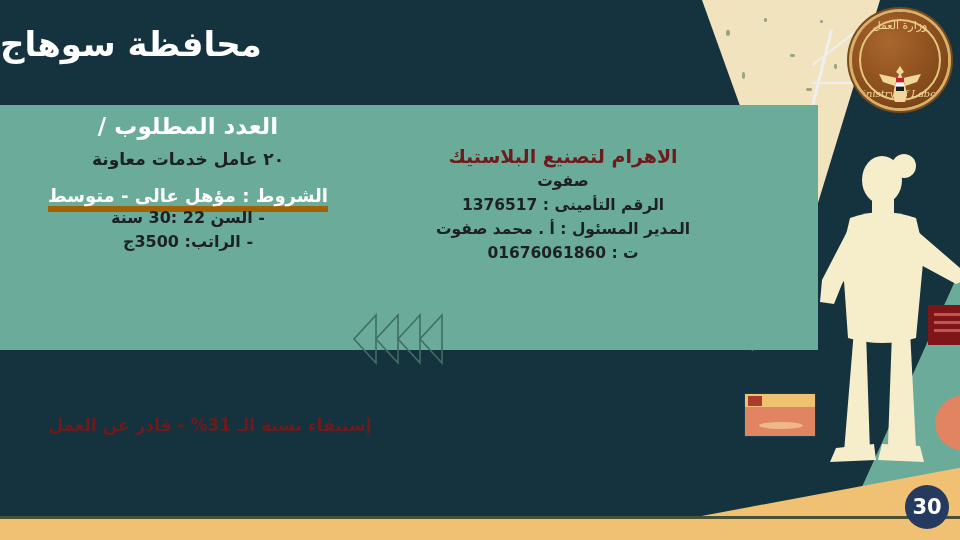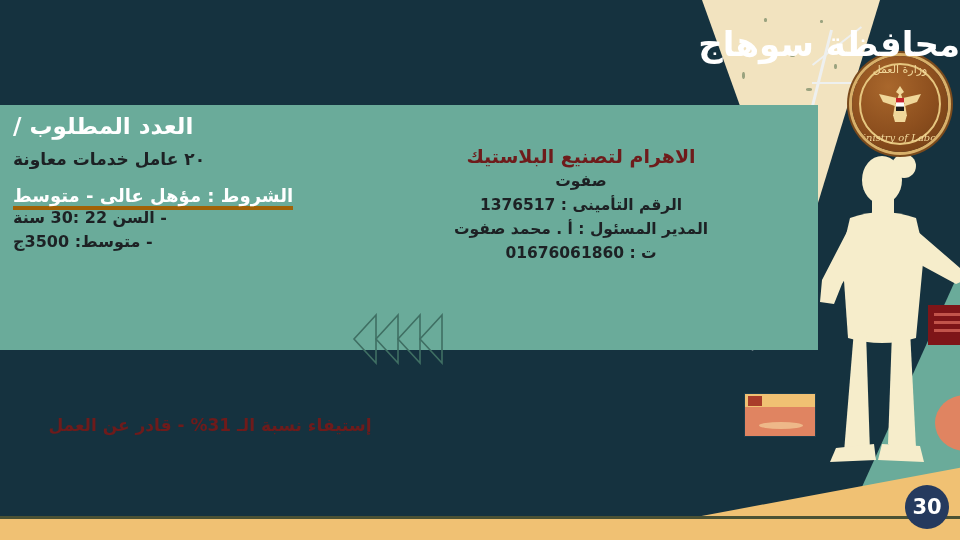--- a/index.html
+++ b/index.html
@@ -49,58 +49,58 @@
   }
 
   
   .person{position:absolute;left:820px;top:152px;width:150px;height:330px;}
   .person svg{display:block;}
 
   
   .seal{position:absolute;left:852px;top:12px;width:96px;height:96px;border-radius:50%;
         background:radial-gradient(circle at 38% 32%, #a9672c 0%, #8d4f1e 52%, #6c3a13 100%);
         box-shadow:0 0 0 3px #d8b06a, 0 0 0 5px #7a4a1c;
-        display:flex;align-items:center;justify-content:center;overflow:hidden;margin-top:44px;}
+        display:flex;align-items:flex-end;justify-content:center;overflow:hidden;}
   .seal .ring{position:absolute;inset:7px;border-radius:50%;border:2px solid #e6c67f;}
   .seal .ar{position:absolute;top:7px;left:0;right:0;text-align:center;color:#f2d89b;
             font-size:11px;letter-spacing:.5px;}
   .seal .en{position:absolute;bottom:9px;left:0;right:0;text-align:center;color:#f2d89b;
             font-size:10px;font-style:italic;font-family:"DejaVu Serif","Liberation Serif",serif;}
   .seal .eagle{position:relative;width:46px;height:46px;margin-top:2px;}
 
   
   .title{
-    position:absolute;left:0;right:0;top:24px;text-align:right;
+    position:absolute;left:0;right:0;top:24px;text-align:left;
     color:#ffffff;font-size:34px;font-weight:700;direction:rtl;
     letter-spacing:1px;
   }
 
   
   .panel{
     position:absolute;left:0;top:105px;width:818px;height:245px;background:#6aab9a;
   }
 
   
   .chevrons{position:absolute;left:352px;top:208px;width:96px;height:52px;}
 
   
   .col-left{
-    position:absolute;right:455px;top:8px;width:350px;direction:rtl;text-align:left;
+    position:absolute;right:455px;top:8px;width:350px;direction:rtl;text-align:center;
   }
   .lbl-count{
     color:#ffffff;font-size:23px;font-weight:700;margin-bottom:8px;
   }
   .req-line{color:#1d2124;font-size:17px;font-weight:700;line-height:1.5;}
   .cond-head{color:#ffffff;font-size:18px;font-weight:700;margin-top:12px;}
-  .cond-head u{text-decoration:none;border-bottom:4px solid #a16207;}
+  .cond-head u{text-decoration:none;border-bottom:6px solid #a16207;}
   .cond-line{color:#1d2124;font-size:16px;font-weight:700;line-height:1.5;}
 
   
   .col-right{
-    position:absolute;left:436px;top:40px;width:290px;direction:rtl;text-align:center;
+    position:absolute;left:418px;top:40px;width:290px;direction:rtl;text-align:center;
   }
   .co-name{color:#6e1b1b;font-size:19px;font-weight:700;line-height:1.2;}
   .co-line{color:#1d2124;font-size:15.5px;font-weight:700;line-height:1.35;margin-top:3px;}
 
   
   .footer-note{
     position:absolute;left:0;top:310px;width:420px;text-align:center;direction:rtl;
     color:#6e1b1b;font-size:17px;font-weight:700;
   }
 
@@ -224,21 +224,21 @@
       </svg>
     </div>
 
     <div class="col-left">
       <div class="lbl-count">العدد المطلوب /</div>
       <div class="req-line">٢٠ عامل خدمات معاونة</div>
       <div class="cond-head">
         <u>الشروط : مؤهل عالى - متوسط</u>
       </div>
       <div class="cond-line">- السن 22 :30 سنة</div>
-      <div class="cond-line">- متوسط: 3500ج</div>
+      <div class="cond-line">- الراتب: 3500ج</div>
     </div>
 
     <div class="col-right">
       <div class="co-name">الاهرام لتصنيع البلاستيك</div>
       <div class="co-line">صفوت</div>
       <div class="co-line">الرقم التأمينى : 1376517</div>
       <div class="co-line">المدير المسئول : أ . محمد صفوت</div>
       <div class="co-line">ت : 01676061860</div>
     </div>
 

